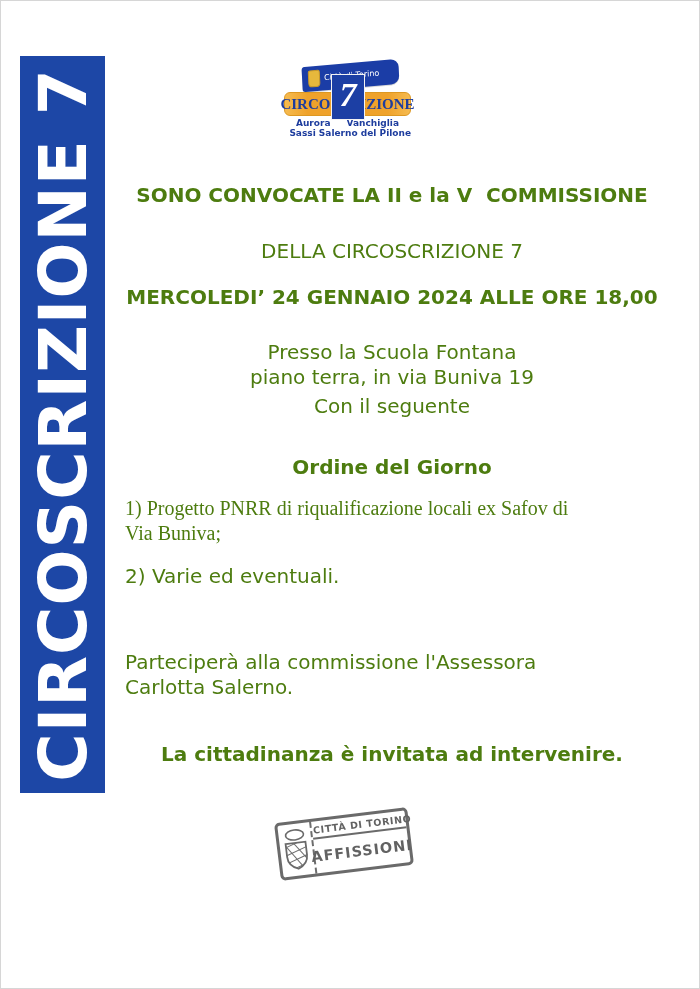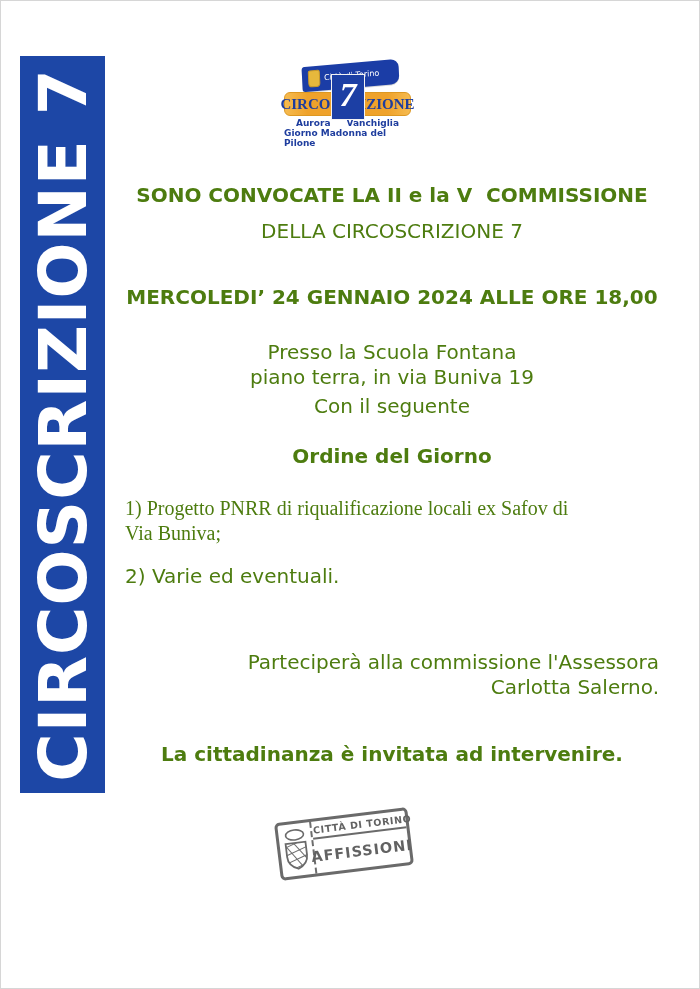--- a/index.html
+++ b/index.html
@@ -50,39 +50,39 @@
     position:absolute; left:47px; top:13px; width:34px; height:46px;
     background:#1c3fa4; border:1px solid #f3f3f3; box-sizing:border-box; z-index:2;
     display:flex; align-items:center; justify-content:center;
   }
   .logo-square-number {
     font-family:"Liberation Serif", serif; font-style:italic; font-weight:bold;
     color:#ffffff; font-size:34px; line-height:1; transform:translateY(-2px);
   }
   .logo-districts {
     position:absolute; left:0; top:57px; width:127px;
-    color:#1e3d9e; font-weight:bold; font-size:9px; line-height:10px; text-align:left;
+    color:#1e3d9e; font-weight:bold; font-size:9px; line-height:10px; text-align:right;
   }
   .logo-districts-row1 { display:flex; justify-content:space-between; padding:0 12px; }
   .logo-districts-row2 { margin-top:0px; }
 
   
   .content p { position:absolute; margin:12px; left:112px; width:534px;
                font-size:20px; line-height:25px; color:#4d7c0f; }
   .t-center { text-align:center; }
   .t-bold   { font-weight:bold; }
   .t-title  { top:170px; font-size:21px; white-space:pre-wrap; }
-  .t-sub    { top:206px; }
+  .t-sub    { top:226px; }
   .t-date   { top:272px; font-size:21.5px; }
   .t-loc    { top:327px; white-space:pre-line; }
   .t-lead   { top:381px; }
-  .t-agendah{ top:431px; font-size:21px; }
+  .t-agendah{ top:442px; font-size:21px; }
   .t-item1  { top:483px; white-space:pre-line;font-family:Liberation Serif, serif; }
   .t-item2  { top:551px; }
-  .t-note   { top:637px; left:120px; white-space:pre-line;text-align:right; }
+  .t-note   { top:637px; left:120px; white-space:pre-line; }
   .t-close  { top:729px; font-size:21px; }
 
   
   .stamp {
     position:absolute; left:276px; top:814px; width:134px; height:58px;
     transform:rotate(-7deg);
     border:3px solid #565656; border-radius:5px; box-sizing:border-box;
     display:flex; color:#4d4d4d; opacity:0.88; background:rgba(255,255,255,0);
   }
   .stamp-emblem {
@@ -119,21 +119,21 @@
       <span class="logo-band-text">CIRCOSCRIZIONE</span>
     </div>
     <div class="logo-square">
       <span class="logo-square-number">7</span>
     </div>
     <div class="logo-districts">
       <div class="logo-districts-row1">
         <span>Aurora</span>
         <span>Vanchiglia</span>
       </div>
-      <div class="logo-districts-row2">Giorno Madonna del Pilone</div>
+      <div class="logo-districts-row2">Sassi Salerno del Pilone</div>
     </div>
   </div>
 
   <div class="content">
     <p class="t-title t-center t-bold">SONO CONVOCATE LA II e la V  COMMISSIONE</p>
     <p class="t-sub t-center">DELLA CIRCOSCRIZIONE 7</p>
     <p class="t-date t-center t-bold">MERCOLEDI’ 24 GENNAIO 2024 ALLE ORE 18,00</p>
     <p class="t-loc t-center">Presso la Scuola Fontana
 piano terra, in via Buniva 19</p>
     <p class="t-lead t-center">Con il seguente</p>

